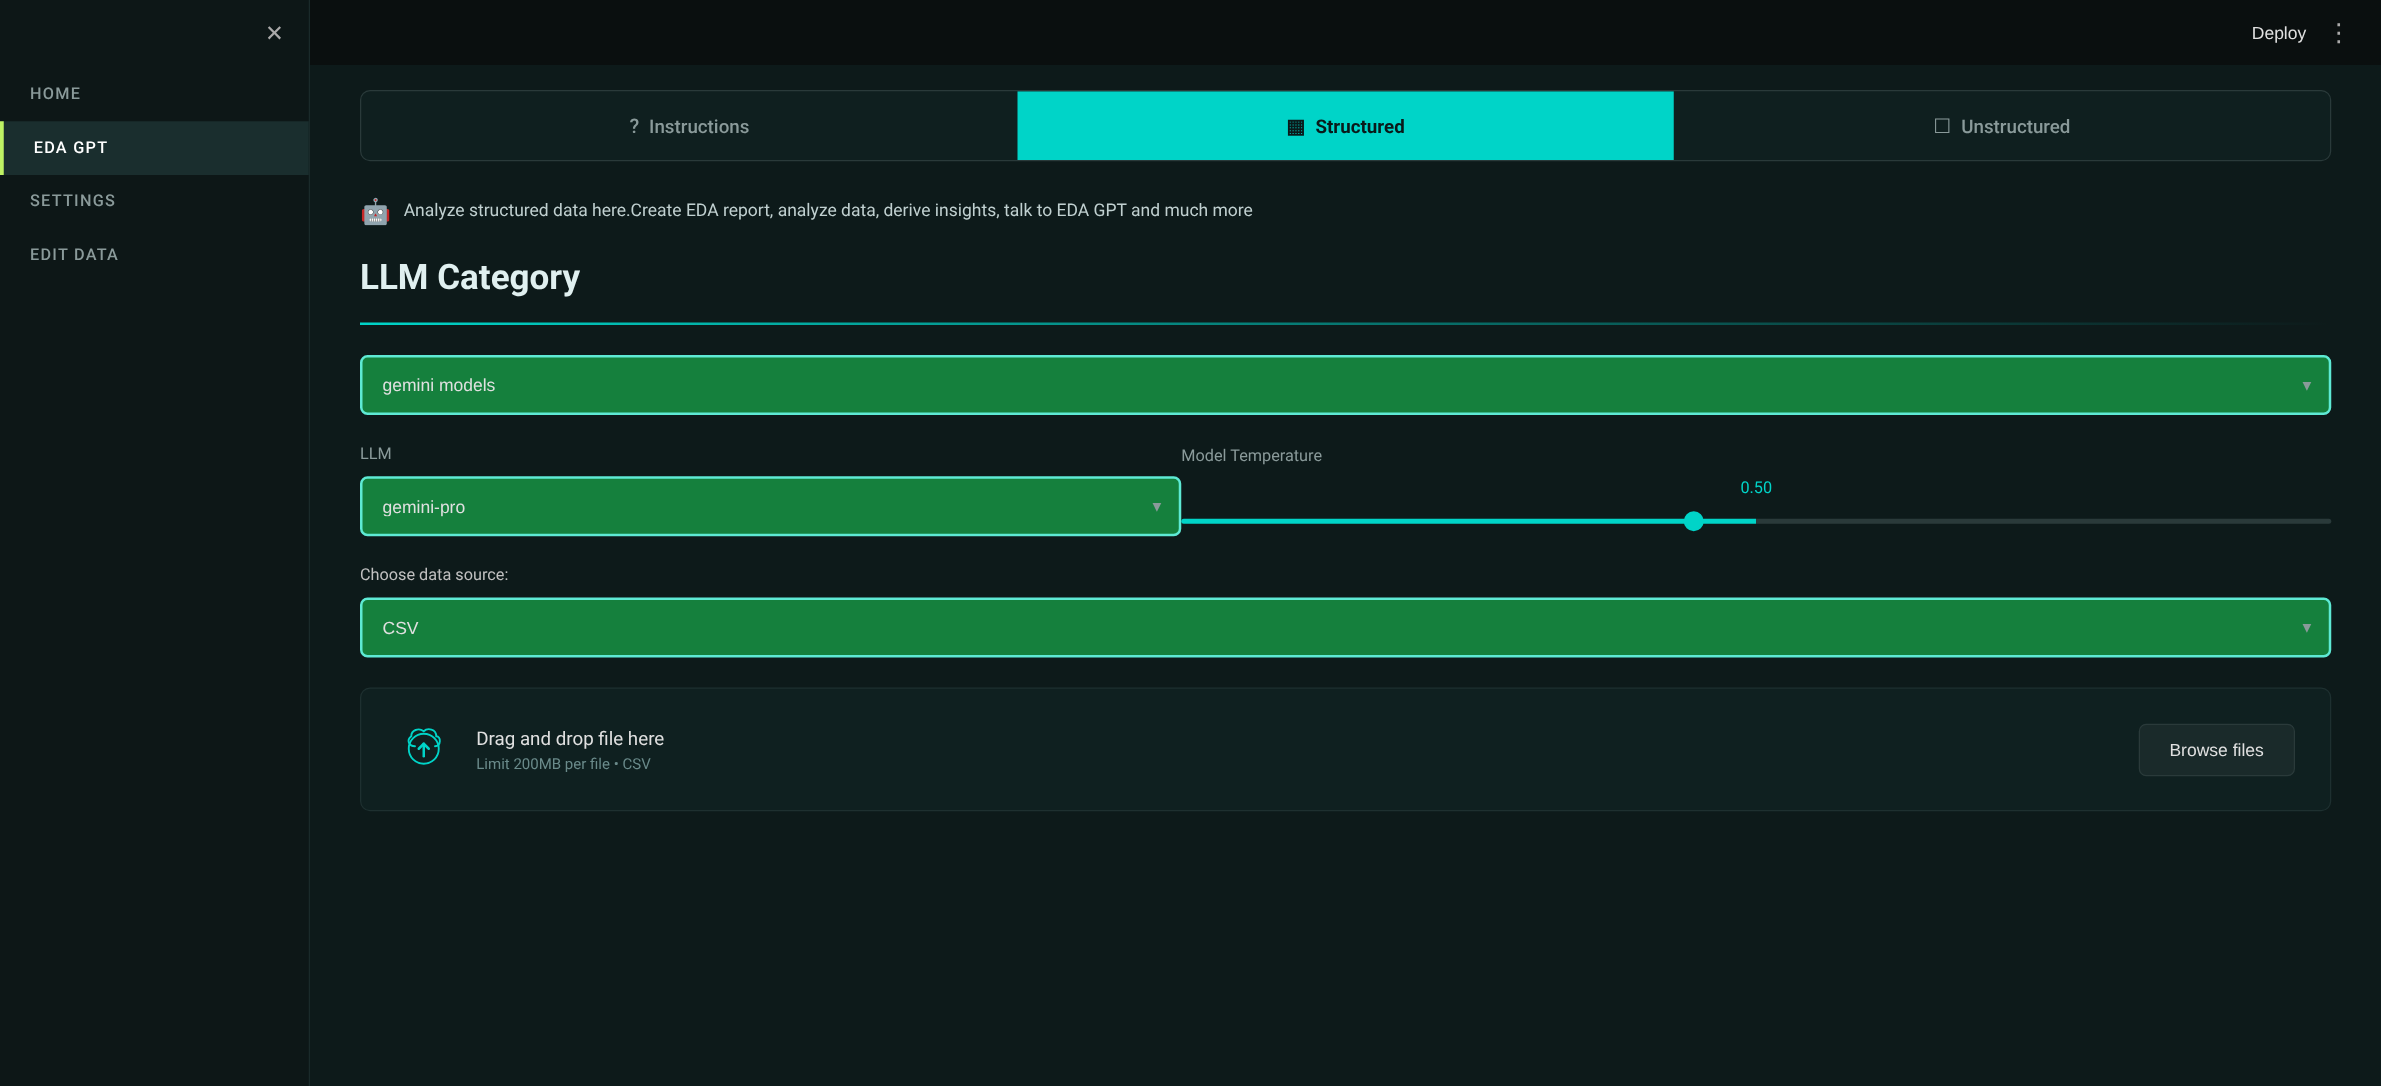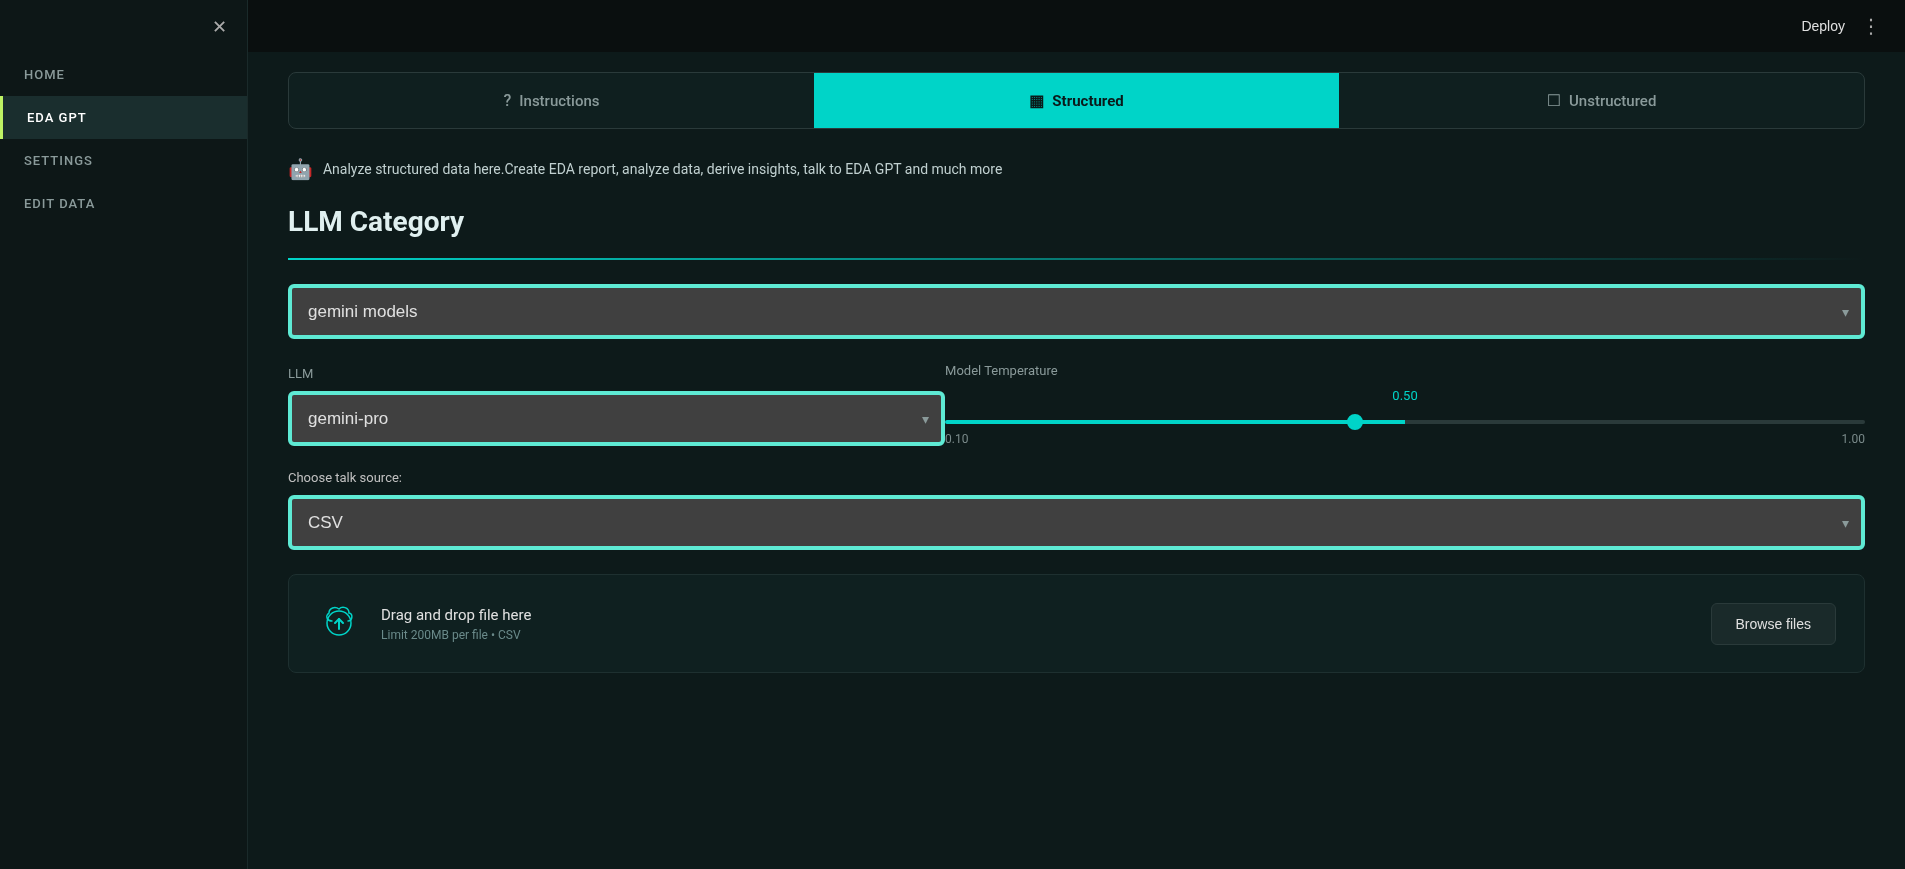--- a/index.html
+++ b/index.html
@@ -155,26 +155,26 @@
 
     .divider {
       height: 2px;
       background: linear-gradient(to right, #00d4c8, transparent);
       margin-bottom: 24px;
     }
 
     
     .dropdown {
       width: 100%;
-      background: #404040;
-      border: 4px solid #5eead4;
+      background: #15803d;
+      border: 2px solid #5eead4;
       border-radius: 6px;
       padding: 14px 16px;
       color: #e0e0e0;
-      font-size: 17px;
+      font-size: 14px;
       appearance: none;
       cursor: pointer;
       position: relative;
     }
 
     .dropdown-wrapper {
       position: relative;
       margin-bottom: 24px;
     }
 
@@ -185,21 +185,21 @@
       transform: translateY(-50%);
       color: #8a9a9a;
       pointer-events: none;
       font-size: 14px;
     }
 
     
     .llm-row {
       display: flex;
       margin-bottom: 24px;
-      align-items: flex-end;
+      align-items: center;
     }
 
     .llm-col {
       flex: 1;
     }
 
     .temp-col {
       flex: 1.4;
     }
 
@@ -380,29 +380,25 @@
           <span class="dropdown-chevron">▾</span>
         </div>
       </div>
 
       <div class="temp-col">
         <div class="field-label">Model Temperature</div>
         <div class="temp-value">0.50</div>
         <div class="slider-container">
           <input type="range" min="10" max="100" value="50" style="width: 100%;">
         </div>
-        <div class="slider-labels">
-          <span>0.10</span>
-          <span>1.00</span>
-        </div>
       </div>
     </div>
 
     <div class="field-section">
-      <div class="field-section-label">Choose talk source:</div>
+      <div class="field-section-label">Choose data source:</div>
       <div class="dropdown-wrapper" style="margin-bottom:0">
         <select class="dropdown">
           <option>CSV</option>
           <option>JSON</option>
           <option>Excel</option>
           <option>Database</option>
         </select>
         <span class="dropdown-chevron">▾</span>
       </div>
     </div>

